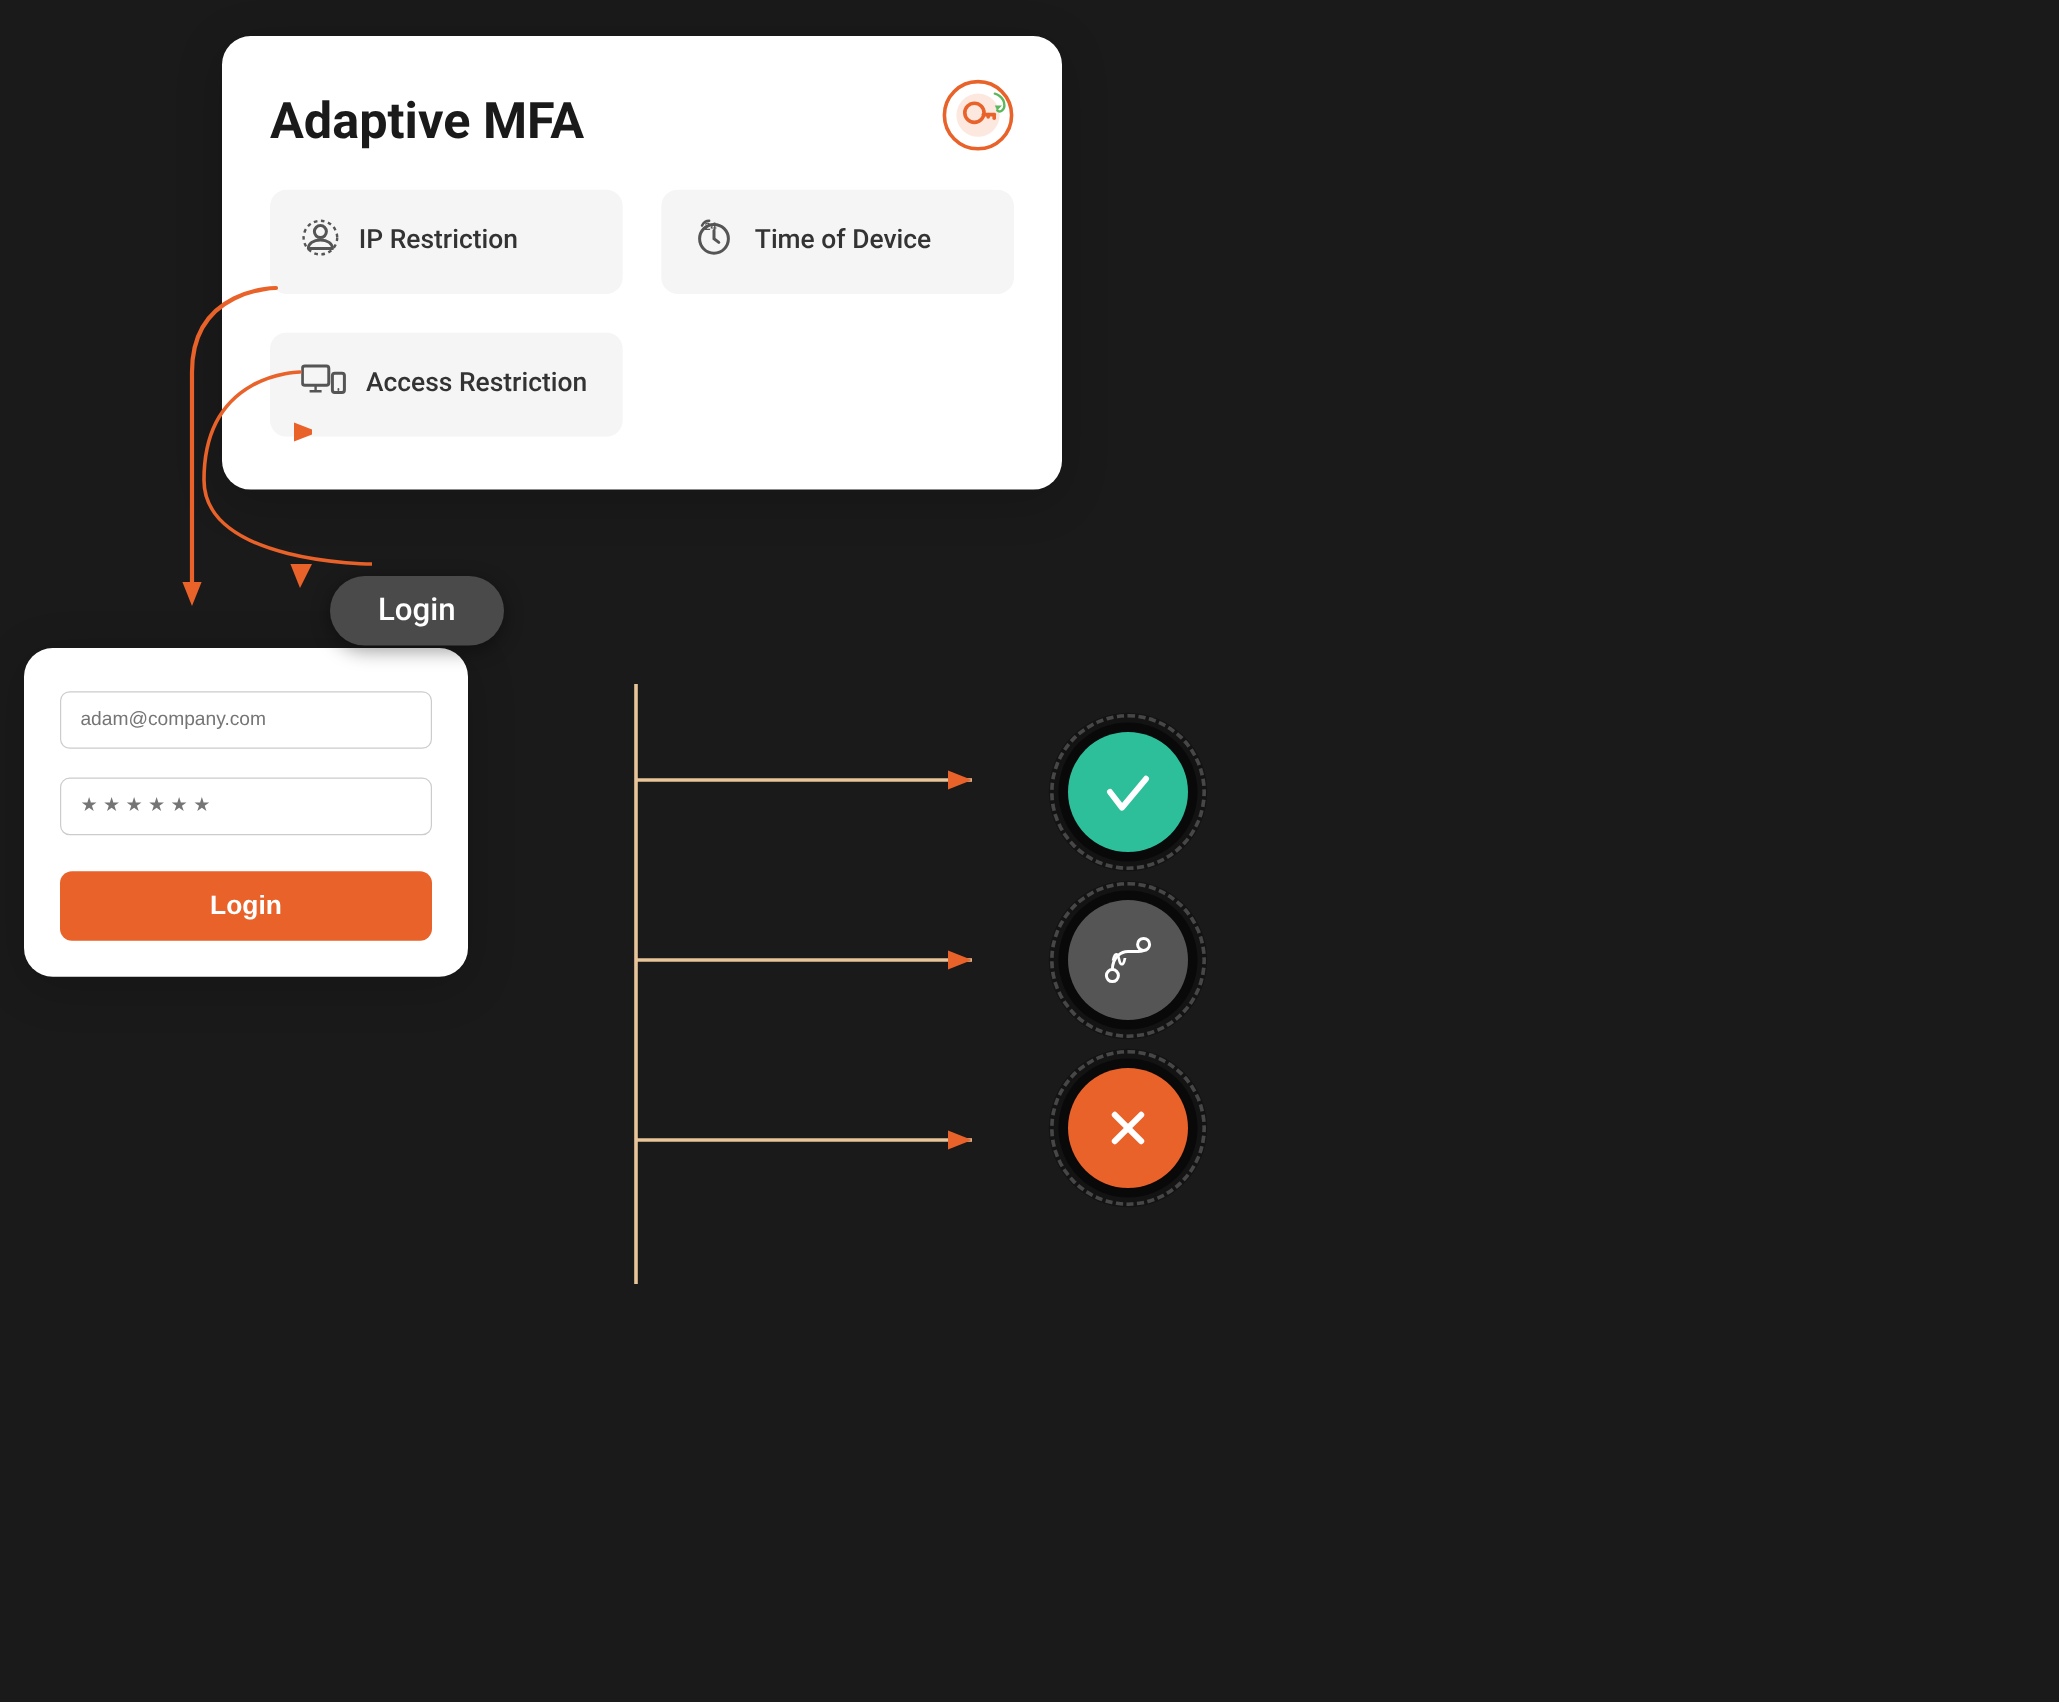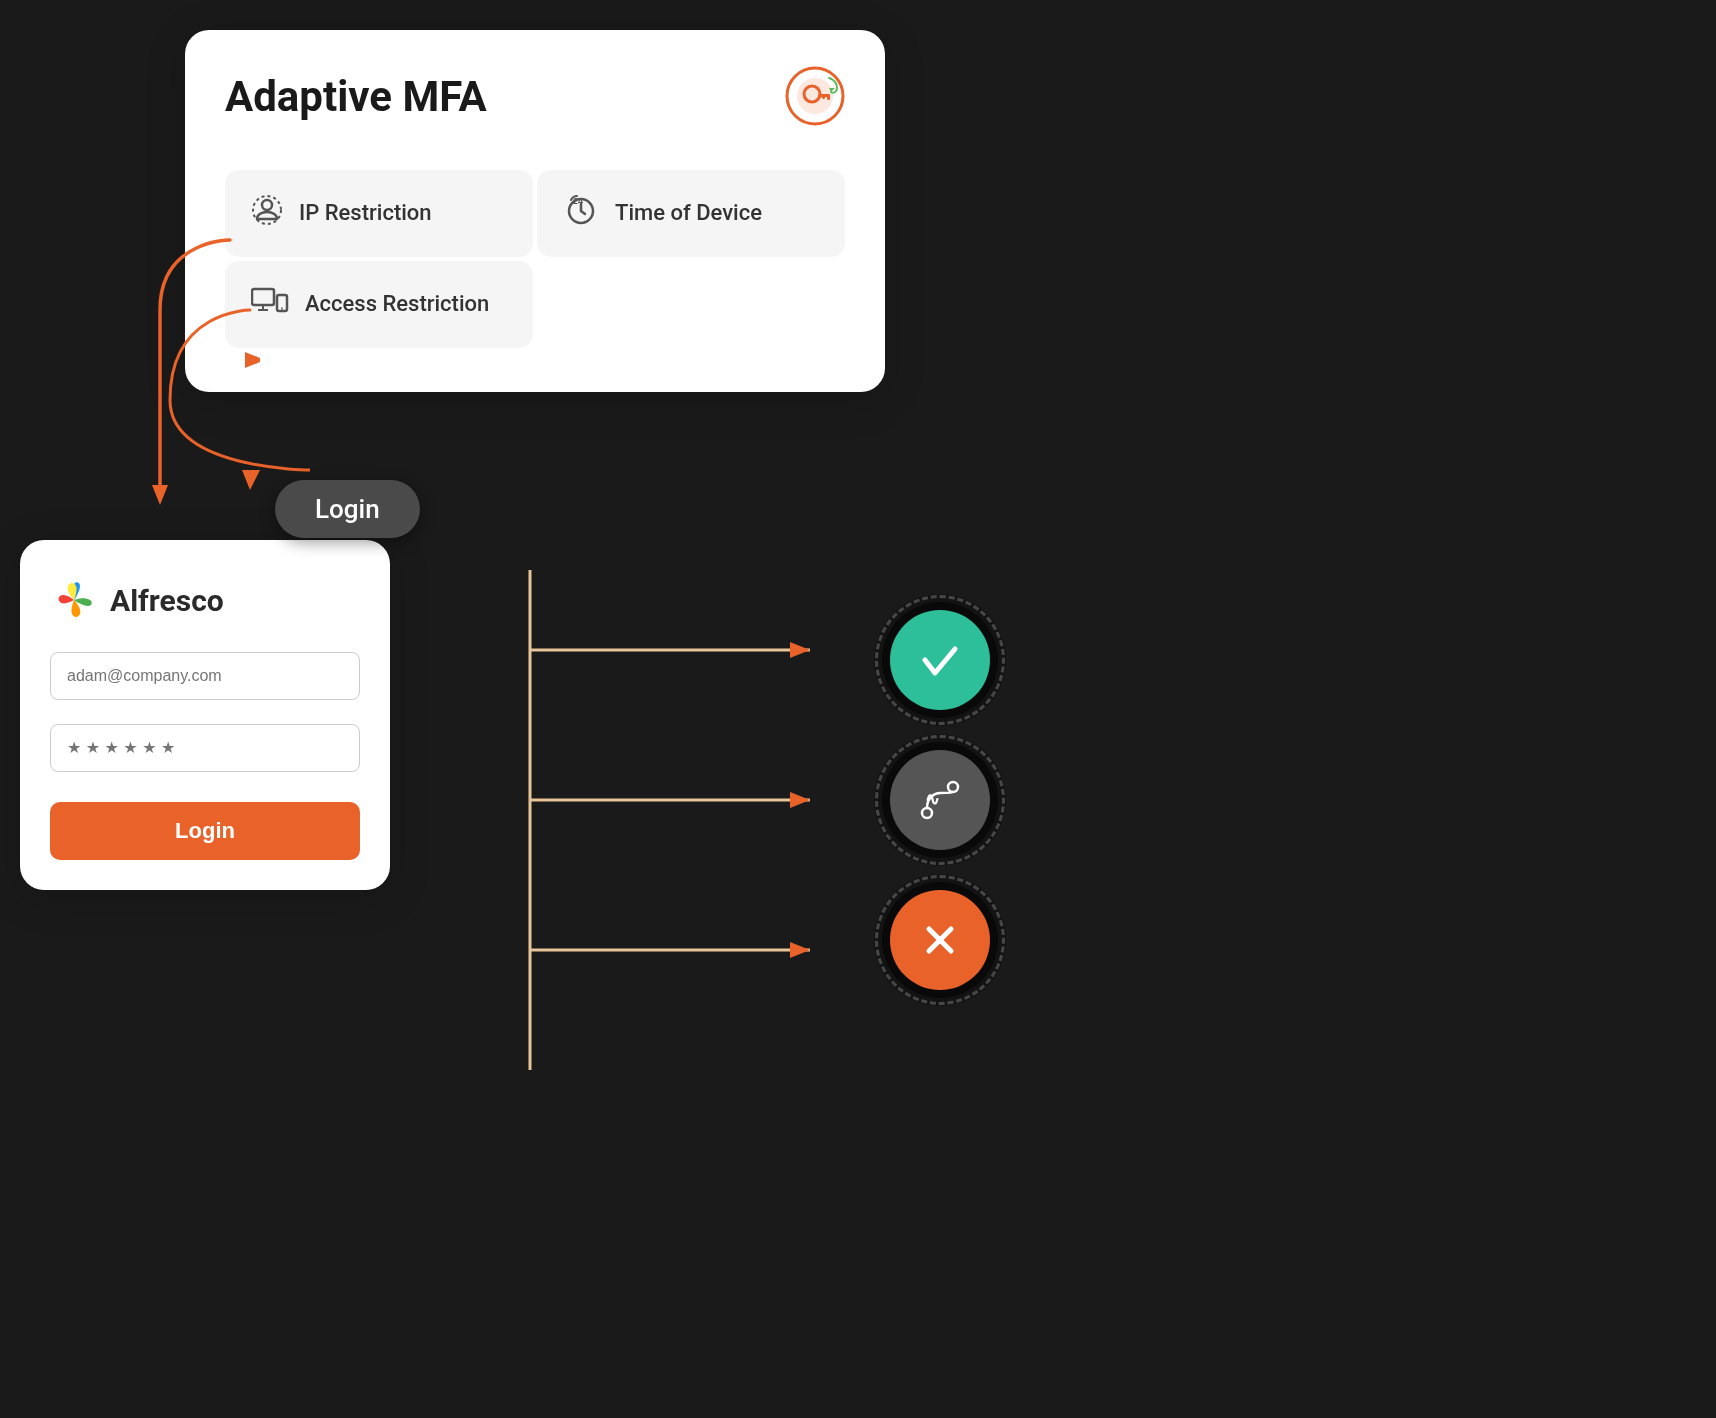--- a/index.html
+++ b/index.html
@@ -19,40 +19,40 @@
       left: 185px;
       width: 700px;
       background: #fff;
       border-radius: 24px;
       padding: 36px 40px 44px 40px;
       box-shadow: 0 8px 40px rgba(0,0,0,0.18);
     }
 
     .mfa-card-header {
       display: flex;
-      align-items: center;
+      align-items: flex-end;
       justify-content: space-between;
-      margin-bottom: 44px;
+      margin-bottom: 32px;
     }
 
     .mfa-title {
       font-size: 42px;
       font-weight: 700;
       color: #1a1a1a;
     }
 
     .mfa-logo-icon {
       width: 60px;
       height: 60px;
     }
 
     .mfa-grid {
       display: grid;
       grid-template-columns: 1fr 1fr;
-      gap: 4px;
+      gap: 32px;
     }
 
     .mfa-item {
       background: #f5f5f5;
       border-radius: 14px;
       padding: 22px 24px;
       display: flex;
       align-items: center;
       gap: 16px;
       border: 2px solid transparent;
@@ -280,36 +280,20 @@
   <path d="M100 10 C100 10 30 10 30 80 L30 260" stroke="#e8622a" stroke-width="3.5" fill="none" stroke-linecap="round"></path>
   <polygon points="30,275 22,255 38,255" fill="#e8622a"></polygon>
   <polygon points="135,130 115,122 115,138" fill="#e8622a"></polygon>
 </svg>
 
 <div class="login-bubble">
   <span>Login</span>
 </div>
 
 <div class="login-card">
-  <div class="alfresco-logo">
-
-    <svg class="alfresco-logo-icon" viewBox="0 0 48 48">
-
-      <path d="M24 24 C24 24 20 14 24 8 C26 5 30 6 30 10 C30 16 24 24 24 24Z" fill="#2196F3"></path>
-
-      <path d="M24 24 C24 24 34 20 40 24 C43 26 42 30 38 30 C32 30 24 24 24 24Z" fill="#4CAF50"></path>
-
-      <path d="M24 24 C24 24 32 32 30 38 C28 42 24 42 22 38 C20 34 24 24 24 24Z" fill="#FF9800"></path>
-
-      <path d="M24 24 C24 24 14 30 10 26 C7 23 9 19 13 19 C18 19 24 24 24 24Z" fill="#F44336"></path>
-
-      <path d="M24 24 C24 24 16 16 18 10 C20 6 24 6 26 10 C28 14 24 24 24 24Z" fill="#FFEB3B"></path>
-    </svg>
-    <span class="alfresco-name">Alfresco</span>
-  </div>
 
   <input class="login-input" type="email" placeholder="adam@company.com" style="">
   <input class="login-input" type="password" placeholder="★ ★ ★ ★ ★ ★" style="">
   <button class="login-btn">Login</button>
 </div>
 
 <svg style="position:absolute; top:560px; left:380px; width:540px; height:520px;" viewBox="0 0 540 520" fill="none">
 
   <line x1="150" y1="10" x2="150" y2="510" stroke="#e8c49a" stroke-width="3"></line>
 

